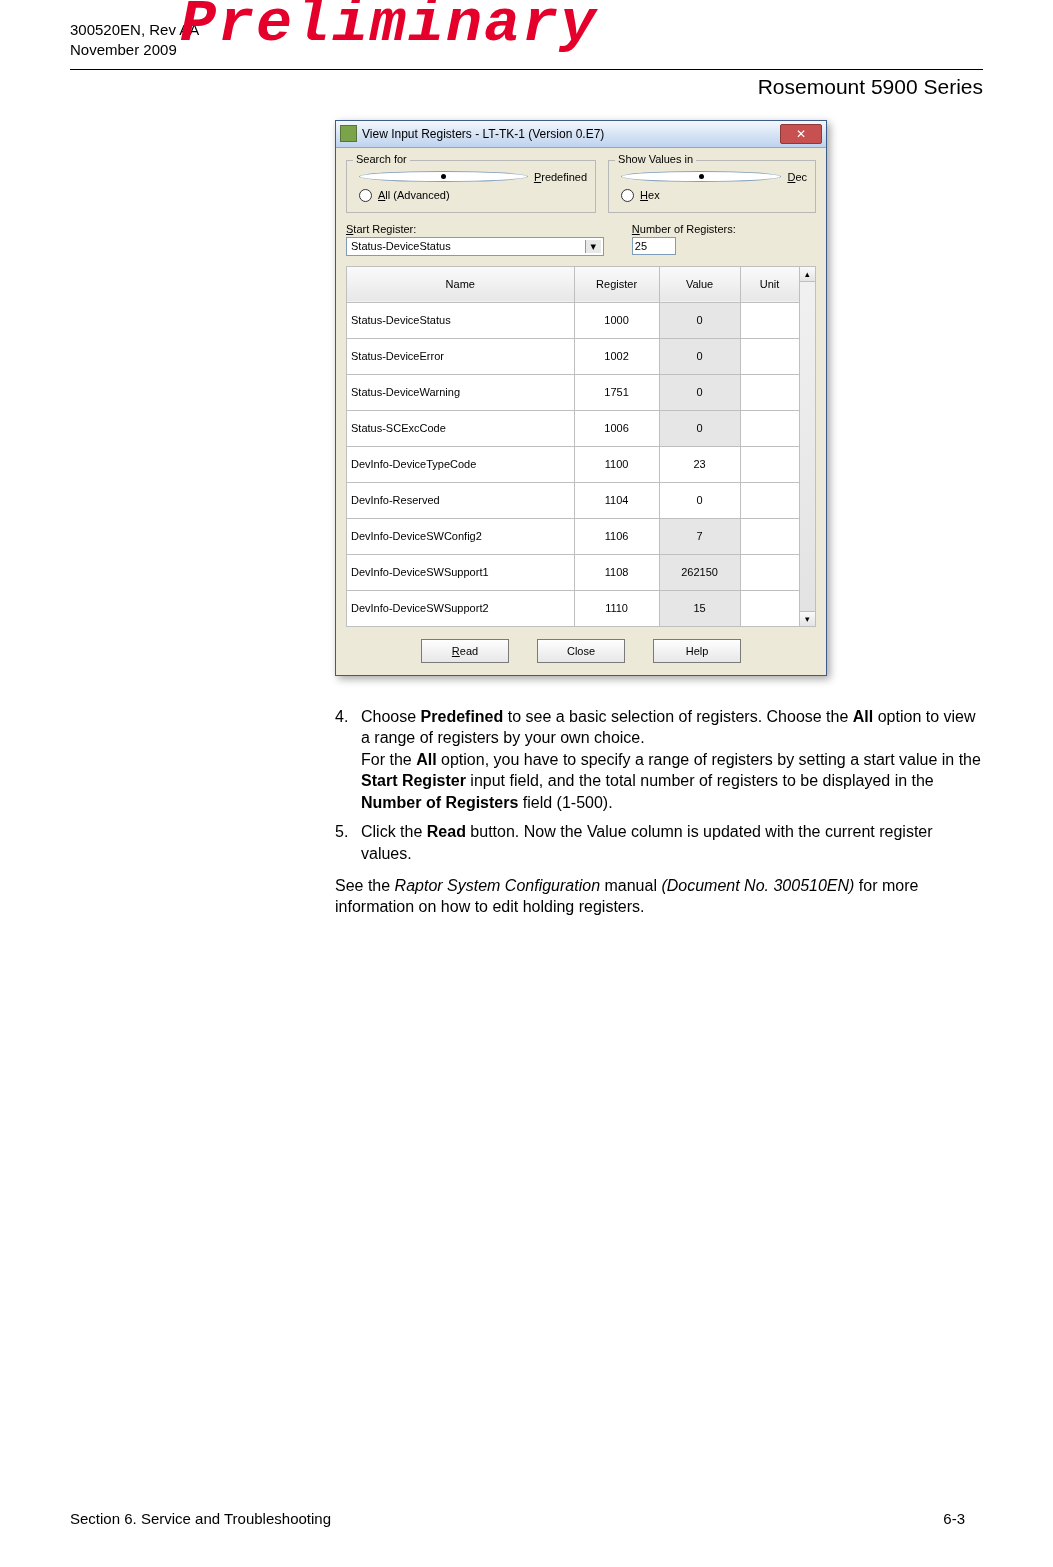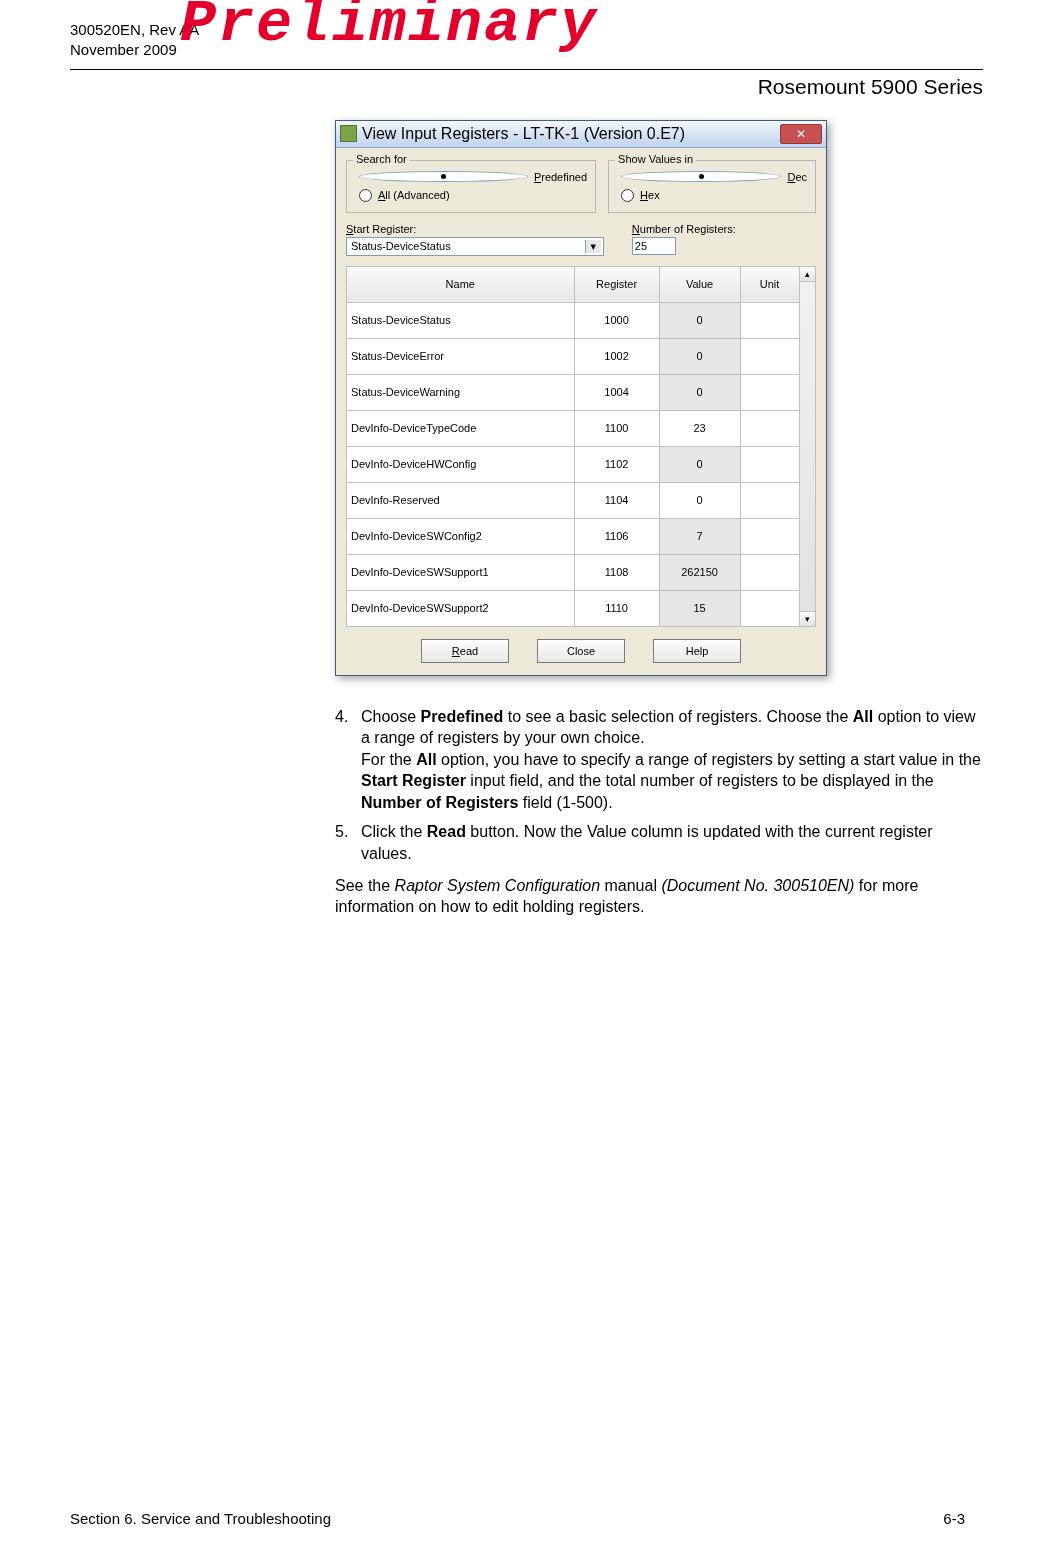--- a/index.html
+++ b/index.html
@@ -72,21 +72,21 @@
     height: 26px;
     padding: 0 4px;
     border-bottom: 1px solid #8ea6c7;
   }
   .tb-icon {
     width: 15px; height: 15px;
     background: #7aa34a;
     border: 1px solid #56753a;
     margin-right: 5px;
   }
-  .tb-text { flex: 1; color: #000; font-size: 16px; }
+  .tb-text { flex: 1; color: #000; font-size: 12px; }
   .tb-close {
     width: 40px; height: 18px;
     background: #c75050;
     border: 1px solid #8c3a3a;
     border-radius: 2px;
     color: #fff;
     display:flex;align-items:center;justify-content:center;
     font-size: 12px;
   }
   .dlg-body { padding: 8px 10px 12px 10px; }
@@ -253,34 +253,34 @@
                     <td class="ctr"></td>
                   </tr>
                   <tr>
                     <td class="name">Status-DeviceError</td>
                     <td class="ctr">1002</td>
                     <td class="ctr val-h">0</td>
                     <td class="ctr"></td>
                   </tr>
                   <tr>
                     <td class="name">Status-DeviceWarning</td>
-                    <td class="ctr">1004</td>
+                    <td class="ctr">1751</td>
+                    <td class="ctr val-h">0</td>
+                    <td class="ctr"></td>
+                  </tr>
+                  <tr>
+                    <td class="name">Status-SCExcCode</td>
+                    <td class="ctr">1006</td>
                     <td class="ctr val-h">0</td>
                     <td class="ctr"></td>
                   </tr>
                   <tr>
                     <td class="name">DevInfo-DeviceTypeCode</td>
                     <td class="ctr">1100</td>
                     <td class="ctr ">23</td>
-                    <td class="ctr"></td>
-                  </tr>
-                  <tr>
-                    <td class="name">DevInfo-DeviceHWConfig</td>
-                    <td class="ctr">1102</td>
-                    <td class="ctr val-h">0</td>
                     <td class="ctr"></td>
                   </tr>
                   <tr>
                     <td class="name">DevInfo-Reserved</td>
                     <td class="ctr">1104</td>
                     <td class="ctr ">0</td>
                     <td class="ctr"></td>
                   </tr>
                   <tr>
                     <td class="name">DevInfo-DeviceSWConfig2</td>

